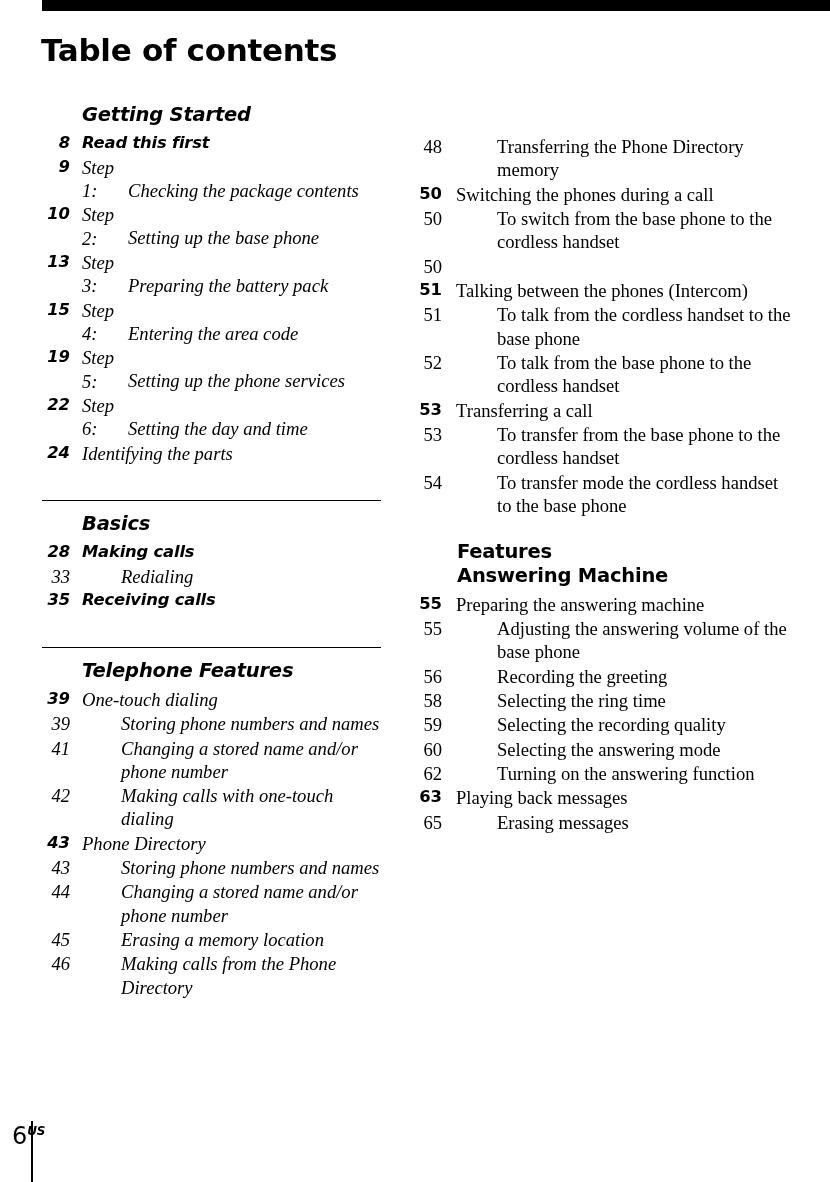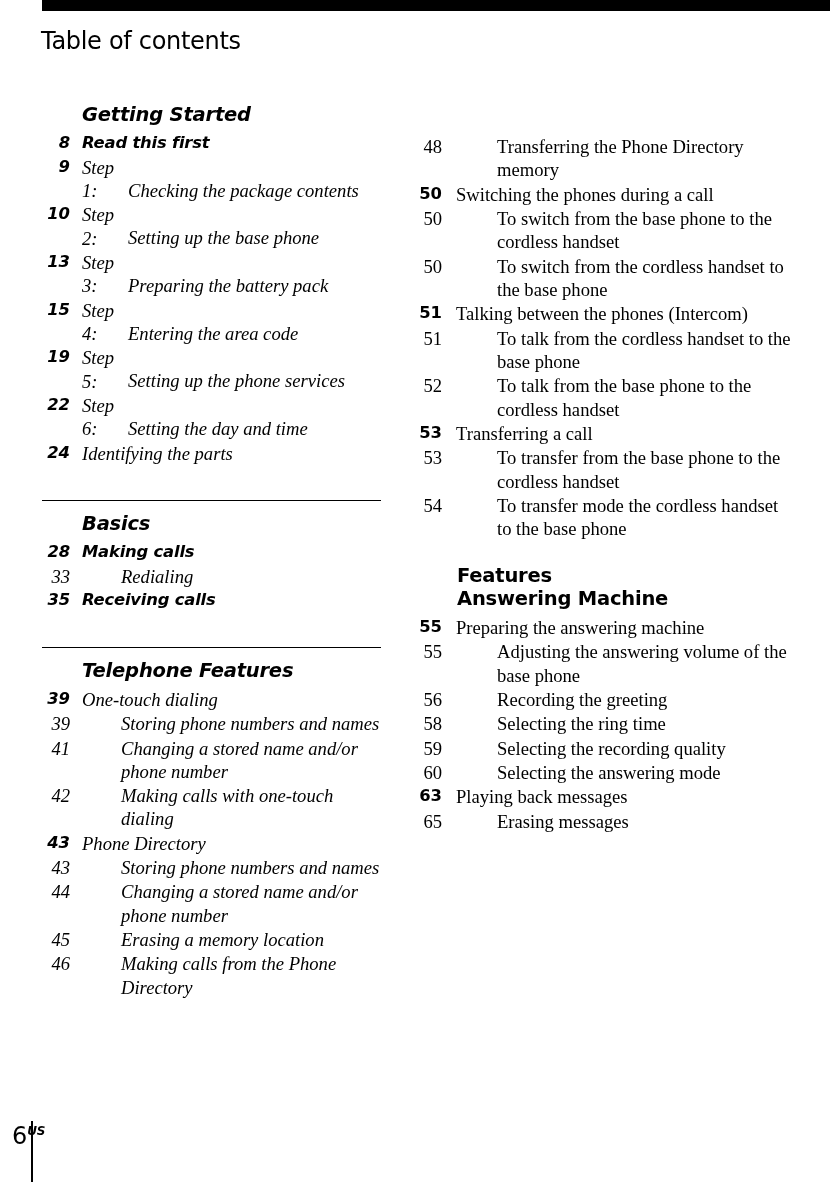--- a/index.html
+++ b/index.html
@@ -24,22 +24,22 @@
     top: 0;
     width: 788px;
     height: 11px;
     background: #000000;
   }
   .page-title {
     position: absolute;
     left: 41px;
     top: 12px;
     font-family: "DejaVu Sans", "Liberation Sans", sans-serif;
-    font-weight: normal;
-    font-size: 24px;
+    font-weight: bold;
+    font-size: 31px;
     letter-spacing: -0.3px;
     line-height: 1.12;
     color: #000;
   }
 
   
   .columns {
     position: absolute;
     left: 0;
     top: 103px;
@@ -285,21 +285,20 @@
       <div class="entry lvl1 boldnum">
         <span class="num">50</span>
         <span class="txt">Switching the phones during a call</span>
       </div>
       <div class="entry lvl2">
         <span class="num">50</span>
         <span class="txt">To switch from the base phone to the cordless handset</span>
       </div>
       <div class="entry lvl2">
         <span class="num">50</span>
-        <span class="txt">To switch from the cordless handset to the base phone</span>
       </div>
       <div class="entry lvl1 boldnum">
         <span class="num">51</span>
         <span class="txt">Talking between the phones (Intercom)</span>
       </div>
       <div class="entry lvl2">
         <span class="num">51</span>
         <span class="txt">To talk from the cordless handset to the base phone</span>
       </div>
       <div class="entry lvl2">
@@ -342,20 +341,24 @@
         <span class="num">58</span>
         <span class="txt">Selecting the ring time</span>
       </div>
       <div class="entry lvl2">
         <span class="num">59</span>
         <span class="txt">Selecting the recording quality</span>
       </div>
       <div class="entry lvl2">
         <span class="num">60</span>
         <span class="txt">Selecting the answering mode</span>
+      </div>
+      <div class="entry lvl2">
+        <span class="num">62</span>
+        <span class="txt">Turning on the answering function</span>
       </div>
       <div class="entry lvl1 boldnum">
         <span class="num">63</span>
         <span class="txt">Playing back messages</span>
       </div>
       <div class="entry lvl2">
         <span class="num">65</span>
         <span class="txt">Erasing messages</span>
       </div>
 

